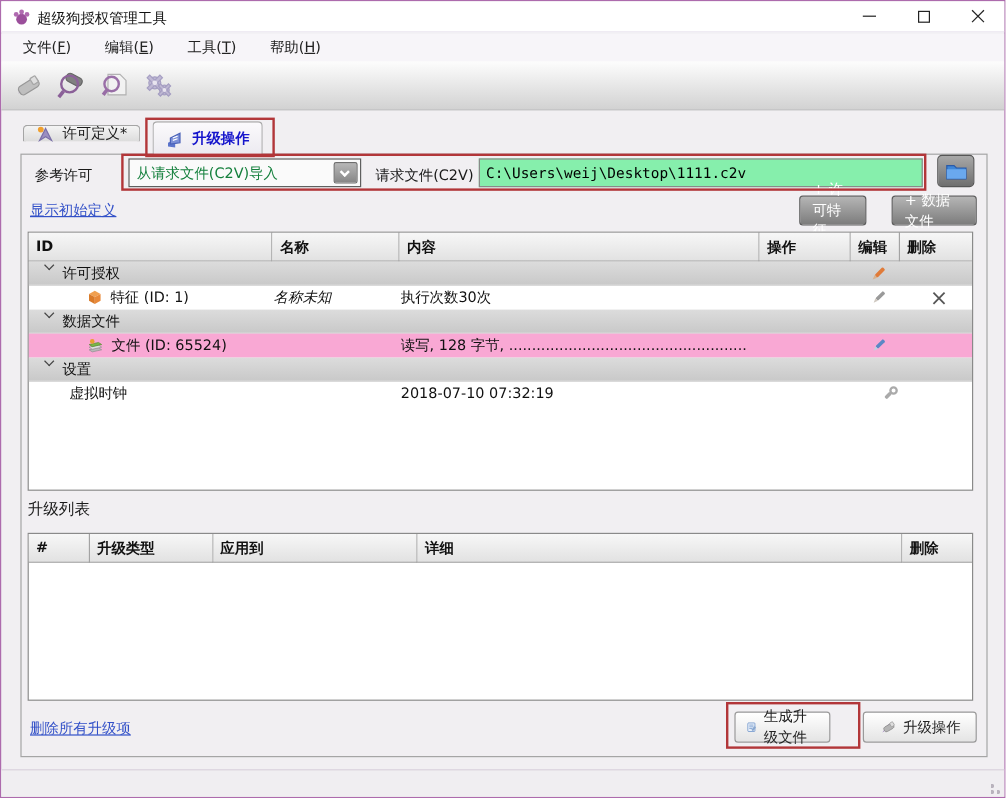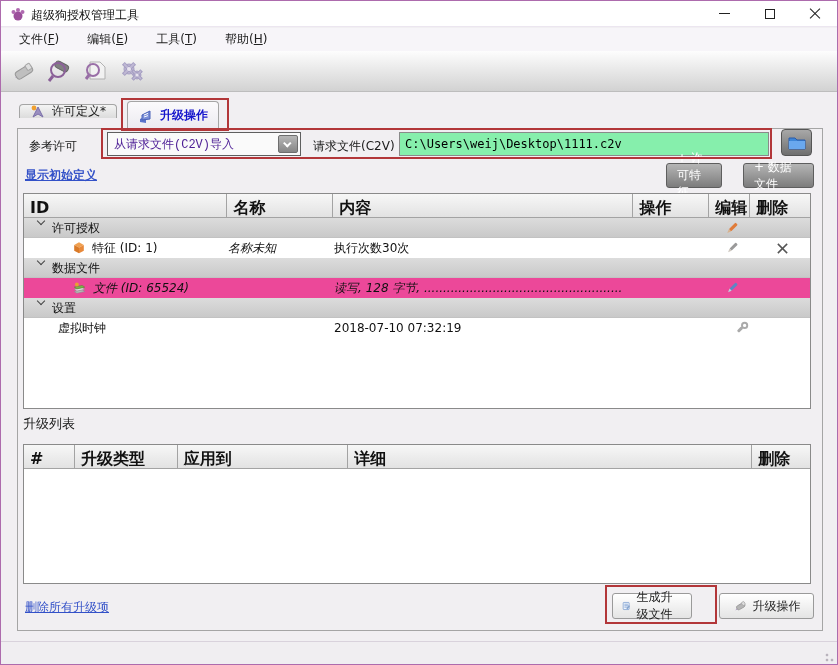--- a/index.html
+++ b/index.html
@@ -32,44 +32,44 @@
   #tab-license{ left:18px; top:103px; height:14px; background:linear-gradient(#f4f4f4,#dcdcdc); color:#1a1a1a; }
   #tab-upgrade{ left:126px; top:100px; height:28px; background:linear-gradient(#fbfafc,#eceaf0); color:#1515cc; font-weight:bold; z-index:2; }
 
   
   .panel{ position:absolute; left:16px; top:127px; width:806px; height:503px; background:#f1eff2; border:1px solid #a5a5a5; }
 
   .lbl{ position:absolute; font-size:12px; color:#1a1a1a; }
 
   
   .dropdown{ position:absolute; left:106px; top:131px; width:194px; height:24px; background:#fafafa; border:1px solid #5f5f5f; display:flex; align-items:center; }
-  .dropdown .dd-text{ flex:1; font-size:12px; padding-left:6px; color:#4c1d95; white-space:nowrap; overflow:hidden;font-family:Liberation Mono, monospace; }
+  .dropdown .dd-text{ flex:1; font-size:12px; padding-left:6px; color:#15803d; white-space:nowrap; overflow:hidden; }
   .dd-btn{ width:20px; height:18px; margin-right:2px; background:linear-gradient(#b7b7b7,#868686); border:1px solid #6e6e6e; border-radius:2px; display:flex; align-items:center; justify-content:center; }
   .chev-down{ width:6px; height:6px; border-left:2px solid #fff; border-bottom:2px solid #fff; transform:rotate(-45deg) translateY(-1px); }
 
   .path-input{ position:absolute; left:398px; top:131px; width:370px; height:24px; border:1px solid #8a8a8a; background:#86efac; font-family:"DejaVu Sans Mono","Liberation Mono",monospace; font-size:12px; padding:0 5px; color:#000; }
 
   .folder-btn{ position:absolute; left:780px; top:128px; width:31px; height:27px; background:linear-gradient(#a8a8a8,#6f6f6f); border:1px solid #565656; border-radius:4px; display:flex; align-items:center; justify-content:center; }
 
   .link{ position:absolute; font-size:12px; color:#3351c8; text-decoration:underline; cursor:pointer; }
 
   .dark-btn{ position:absolute; top:162px; height:25px; background:linear-gradient(#b5b5b5,#7c7c7c); border:1px solid #5e5e5e; border-radius:3px; color:#fff; font-size:12px; display:flex; align-items:center; justify-content:center; padding:0 10px; }
 
   
   .grid{ position:absolute; left:22px; background:#fff; border:1px solid #8a8a8a; }
   .grid-head{ display:flex; height:24px; }
-  .grid-head .hc{ background:linear-gradient(#f7f7f7,#e2e2e2); border-right:1px solid #a3a3a3; border-bottom:1px solid #a3a3a3; font-size:16px; font-weight:bold; color:#111; padding:4px 0 0 6px; }
+  .grid-head .hc{ background:linear-gradient(#f7f7f7,#e2e2e2); border-right:1px solid #a3a3a3; border-bottom:1px solid #a3a3a3; font-size:12px; font-weight:bold; color:#111; padding:4px 0 0 6px; }
   .grid-head .hc:last-child{ border-right:none; }
 
   .c0{width:204px;} .c1{width:106px;} .c2{width:301px;} .c3{width:76px;} .c4{width:41px;} .c5{width:60px;}
   .u0{width:51px;} .u1{width:103px;} .u2{width:171px;} .u3{width:405px;} .u4{width:58px;}
 
   .trow{ position:relative; display:flex; height:20px; line-height:20px; font-size:12px; color:#111; }
   .trow-group{ background:linear-gradient(#dcdcdc,#c9c9c9); border-bottom:1px solid #c2c2c2; }
-  .trow-green{ background:#ec4899;font-style:italic; }
+  .trow-green{ background:#f9a8d4; }
   .cell{ overflow:hidden; white-space:nowrap; }
   .grp-chev{ display:inline-block; width:6px; height:6px; border-left:1.5px solid #444; border-bottom:1.5px solid #444; transform:rotate(-45deg); margin:0 8px 2px 14px; }
   .row-icon{ display:inline-block; vertical-align:-3px; margin:0 6px 0 48px; }
   .noicon-indent{ padding-left:34px; }
   .cell-name{ font-style:italic; font-family:"DejaVu Serif","Liberation Serif",serif; }
   .opcell{ position:absolute; top:0; height:20px; display:flex; align-items:center; justify-content:center; }
   .op-edit{ left:687px; width:41px; } .op-del{ left:728px; width:60px; }
 
   
   .light-btn{ position:absolute; top:592px; height:26px; background:linear-gradient(#ffffff,#e4e4e4); border:1px solid #9a9a9a; border-radius:3px; font-size:12px; color:#222; display:flex; align-items:center; gap:5px; justify-content:center; padding:0 9px; }
@@ -189,21 +189,21 @@
 
   <input class="path-input" value="C:\Users\weij\Desktop\1111.c2v" style="">
 
   <div class="folder-btn">
     <svg width="18" height="15" viewBox="0 0 18 15">
       <path d="M1 3 h6 l2 2 h8 v9 h-16 z" fill="#3e86d8" stroke="#2a5aa8"></path>
       <path d="M1 6 h16 v8 h-16 z" fill="#6aa8ee"></path>
     </svg>
   </div>
 
-  <span class="link" style="left:24px; top:166px;font-weight:bold;">显示初始定义</span>
+  <span class="link" style="left:24px; top:166px;">显示初始定义</span>
 
   <div class="dark-btn" style="left:665px; width:56px;">+ 许可特征</div>
   <div class="dark-btn" style="left:742px; width:71px;">+ 数据文件</div>
 
   <div class="grid" style="top:192px; width:788px; height:216px;">
     <div class="grid-head">
       <div class="hc c0">ID</div>
       <div class="hc c1">名称</div>
       <div class="hc c2">内容</div>
       <div class="hc c3">操作</div>

